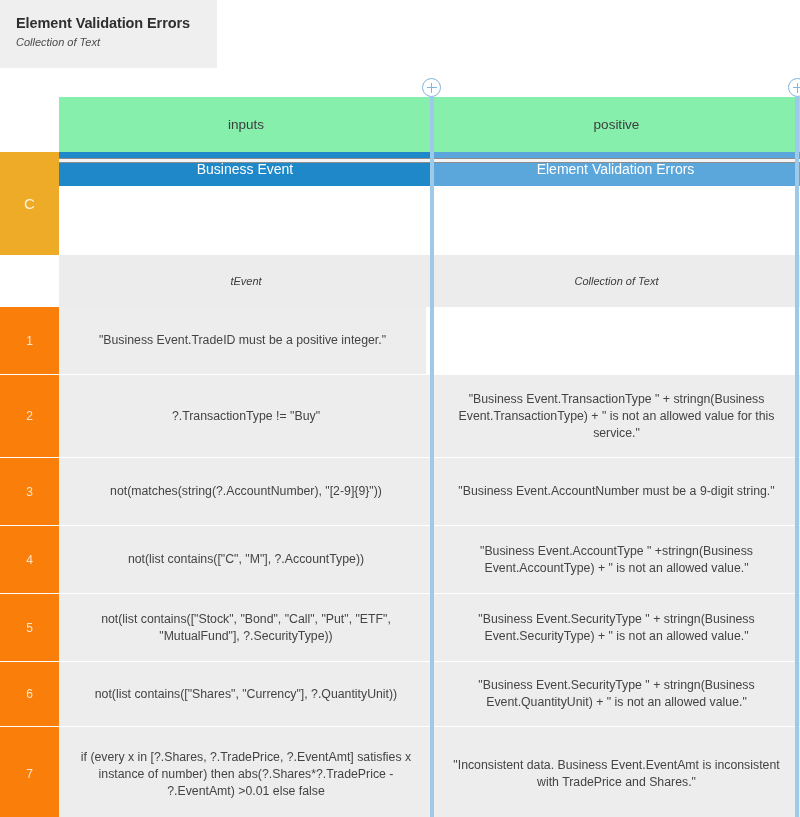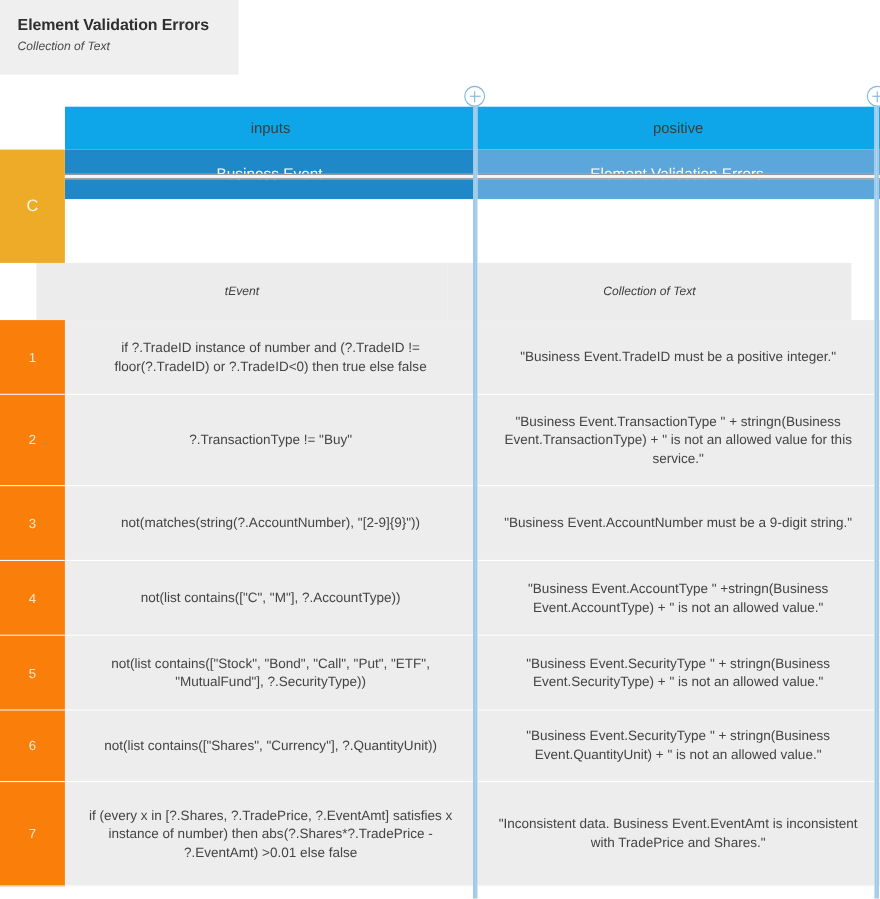--- a/index.html
+++ b/index.html
@@ -69,22 +69,22 @@
     align-items: center;
     justify-content: center;
     text-align: center;
     padding: 8px 14px;
     font-size: 12.3px;
     color: #444444;
     line-height: 17px;
   }
   .cell.out { flex: 0 0 367px; width: 367px; }
 
-  .band-io   { background: #0ea5e9; color: #3d3d3d; font-size: 13.5px; height: 39px; }
-  .band-name { height: 45px; color: #ffffff; font-size: 14px; padding-left: 12px; }
+  .band-io   { background: #86efac; color: #3d3d3d; font-size: 13.5px; height: 55px; }
+  .band-name { height: 34px; color: #ffffff; font-size: 14px; padding-left: 12px; }
   .band-name.in  { background: #1f88c9; }
   .band-name.out { background: #5ba7dc; }
   .band-type { background: #ececec; height: 52px; font-size: 11px;
                font-style: italic; color: #3d3d3d; }
 
   .body-cell { background: #ededed; border-bottom: 1px solid #ffffff; }
 
   
   .hdr-sep {
     position: absolute;
@@ -154,27 +154,26 @@
     </div>
 
     <div class="dt-row">
       <div class="gutter hit" style="height:103px;">C</div>
       <div class="cell band-name in">Business Event</div>
       <div class="cell out band-name out">Element Validation Errors</div>
     </div>
 
     <div class="dt-row">
       <div class="gutter blank" style="width:0;flex:0 0 0;"></div>
-      <div class="cell band-type" style="margin-left:33px;">tEvent</div>
+      <div class="cell band-type" style="margin-left:59px;">tEvent</div>
       <div class="cell out band-type">Collection of Text</div>
     </div>
 
     <div class="dt-row">
       <div class="gutter num" style="height:68px;">1</div>
-      <div class="cell body-cell" style="height:68px;">if ?.TradeID instance of number and (?.TradeID != floor(?.TradeID)  or ?.TradeID&lt;0) then true else false</div>
       <div class="cell out body-cell" style="height:68px;">"Business Event.TradeID must be a positive integer."</div>
     </div>
 
     <div class="dt-row">
       <div class="gutter num" style="height:83px;">2</div>
       <div class="cell body-cell" style="height:83px;">?.TransactionType != "Buy"</div>
       <div class="cell out body-cell" style="height:83px;">"Business Event.TransactionType " + stringn(Business Event.TransactionType) + " is not an allowed value for this service."</div>
     </div>
 
     <div class="dt-row">

